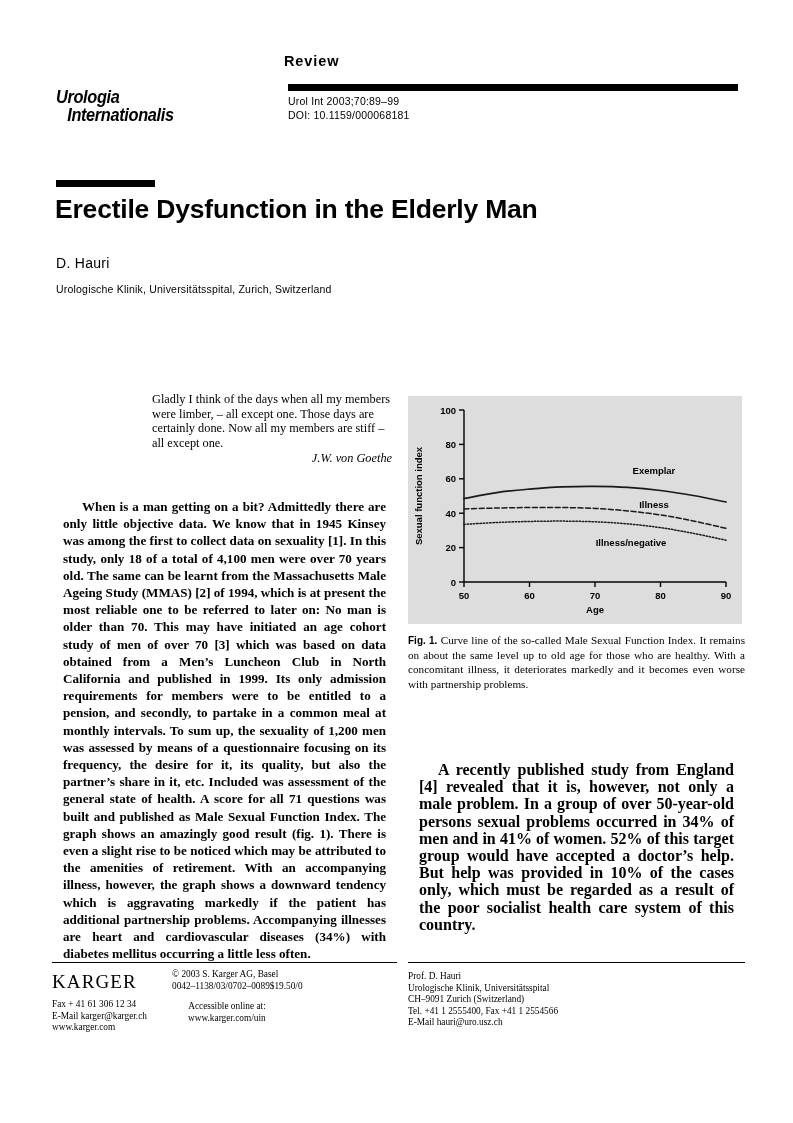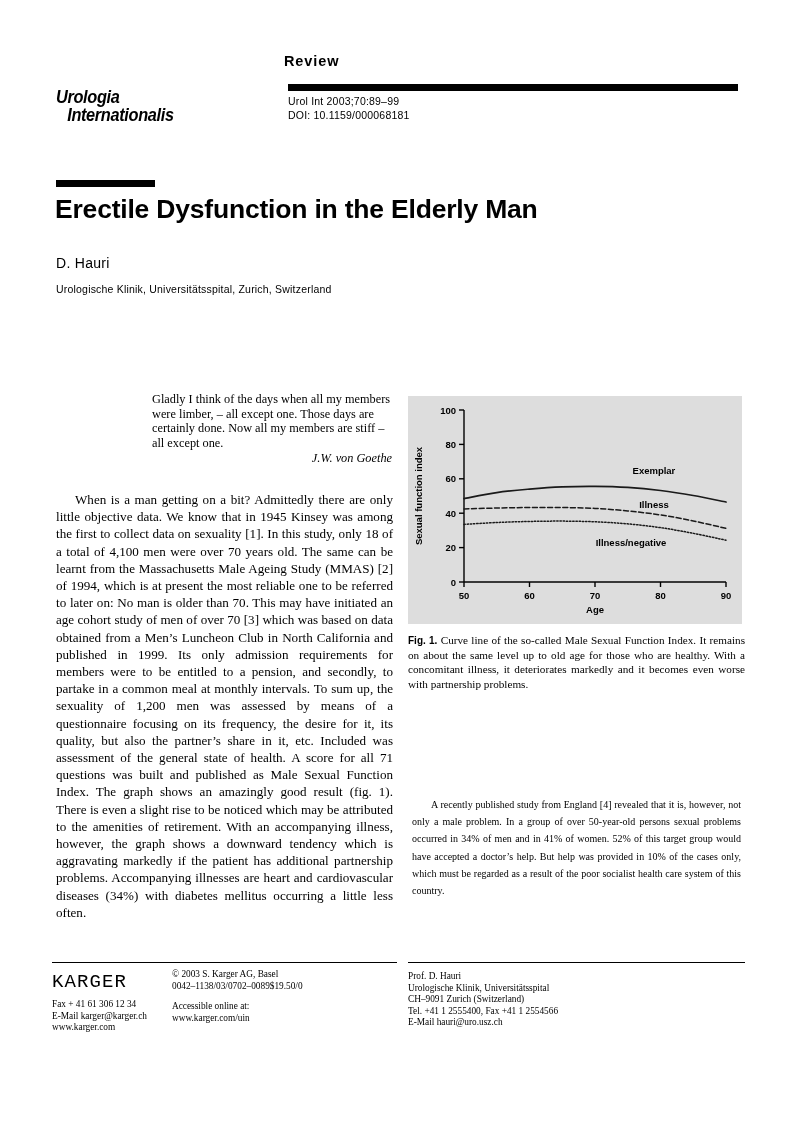--- a/index.html
+++ b/index.html
@@ -128,29 +128,29 @@
     top: 487px;
     width: 345px;
     font-size: 13.1px;
     line-height: 17.2px;
     text-align: justify;
     text-justify: inter-word;
   }
   .col-right-text {
     position: absolute;
     left: 408px;
-    top: 792px;
+    top: 750px;
     width: 337px;
-    font-size: 10px;
+    font-size: 16px;
     line-height: 17.2px;
     text-align: justify;
     text-justify: inter-word;
   }
   .indent { text-indent: 19px; }
-  p { margin: 4px; }
+  p { margin: 11px; font-weight: bold; }
 
   
   .figure-panel {
     position: absolute;
     left: 408px;
     top: 396px;
     width: 334px;
     height: 228px;
     background: #dddddd;
   }
@@ -184,44 +184,45 @@
     left: 408px;
     top: 962px;
     width: 337px;
     height: 1.4px;
     background: #000;
   }
   .karger-logo {
     position: absolute;
     left: 52px;
     top: 971px;
-    font-family: Liberation Mono, monospace;
+    font-family: Liberation Serif, serif;
     font-size: 19px;
     letter-spacing: 1.1px;
   }
   .karger-contact {
     position: absolute;
     left: 52px;
     top: 999px;
     font-size: 9.3px;
     line-height: 11.6px;
   }
   .copyright-block {
     position: absolute;
     left: 172px;
     top: 969px;
     font-size: 9.3px;
     line-height: 11.6px;
   }
   .online-block {
     position: absolute;
-    left: 172px;
+    left: 188px;
     top: 1001px;
     font-size: 9.3px;
     line-height: 11.6px;
+    text-align: right;
   }
   .corresp-block {
     position: absolute;
     left: 408px;
     top: 971px;
     font-size: 9.3px;
     line-height: 11.6px;
   }
 </style>
 </head>

